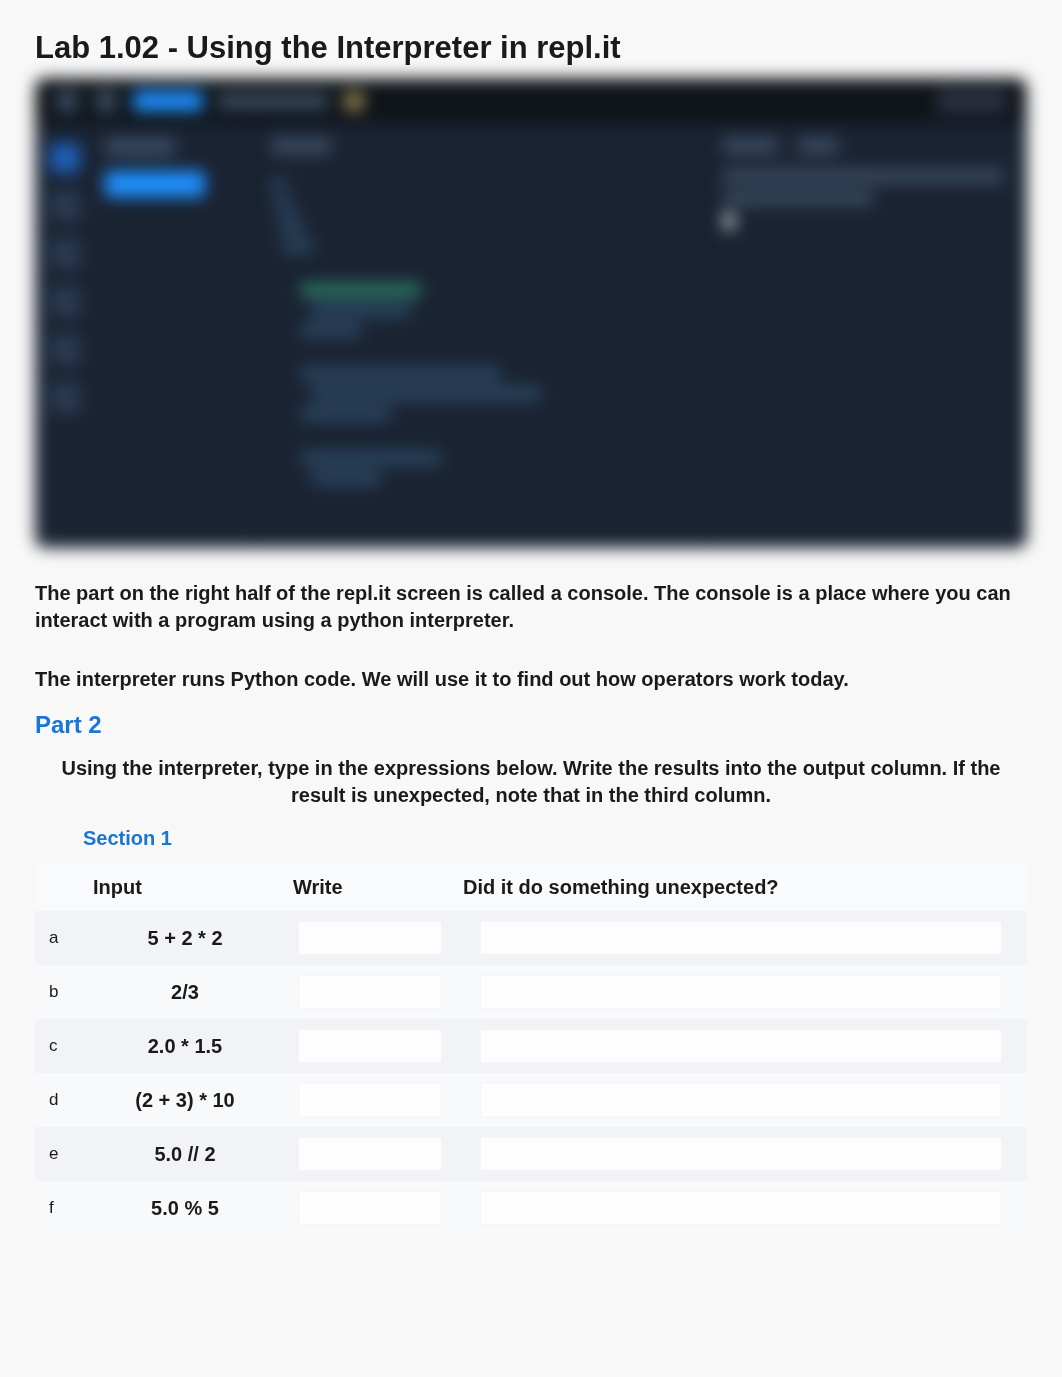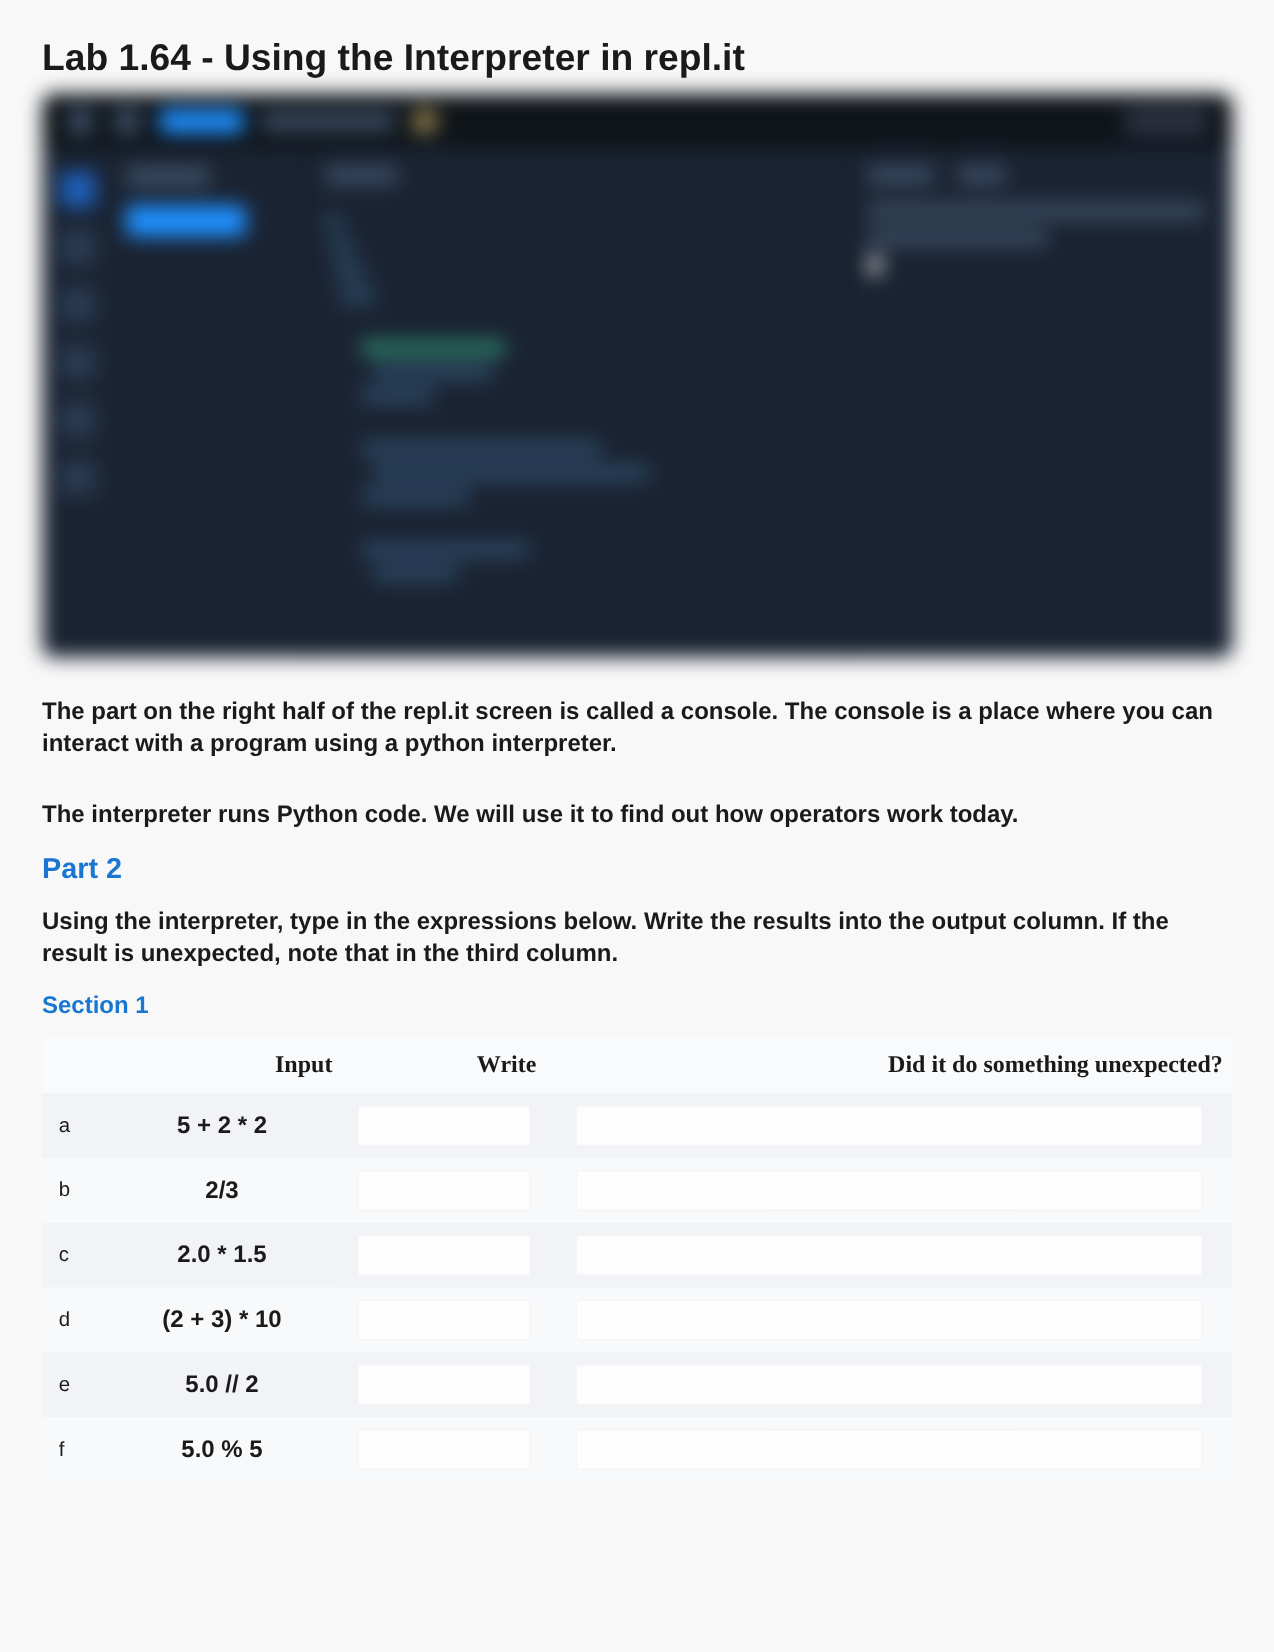--- a/index.html
+++ b/index.html
@@ -161,40 +161,41 @@
       font-size: 24px;
       font-weight: 700;
       color: #1976d2;
       margin-bottom: 16px;
     }
     h3.section-heading {
       font-size: 20px;
       font-weight: 700;
       color: #1976d2;
       margin-bottom: 14px;
+      margin-left: 48px;
     }
     .instructions {
       font-size: 20px;
       font-weight: 700;
       line-height: 1.35;
       margin-bottom: 18px;
       color: #1a1a1a;
+      text-align: center;
     }
     table {
       width: 100%;
       border-collapse: collapse;
       background: #f9fafb;
     }
     th {
       font-size: 20px;
       font-weight: 700;
-      text-align: right;
+      text-align: left;
       padding: 12px 8px;
       color: #1a1a1a;
-      font-family: Liberation Serif, serif;
     }
     th:first-child {
       width: 50px;
     }
     th:nth-child(2) {
       width: 200px;
     }
     th:nth-child(3) {
       width: 170px;
     }
@@ -229,21 +230,21 @@
       width: 94%;
       height: 34px;
       background: #fdfdfd;
       border-radius: 2px;
       border: 1px solid rgba(0,0,0,0.03);
     }
   </style>
 </head>
 <body>
 
-<h1>Lab 1.64 - Using the Interpreter in repl.it</h1>
+<h1>Lab 1.02 - Using the Interpreter in repl.it</h1>
 
 <div class="screenshot">
   <div class="screenshot-topbar">
     <div class="blob-circle"></div>
     <div class="blob-circle"></div>
     <div class="blob-pill"></div>
     <div class="blob-text"></div>
     <div class="blob-avatar"></div>
     <div class="upgrade"></div>
   </div>

